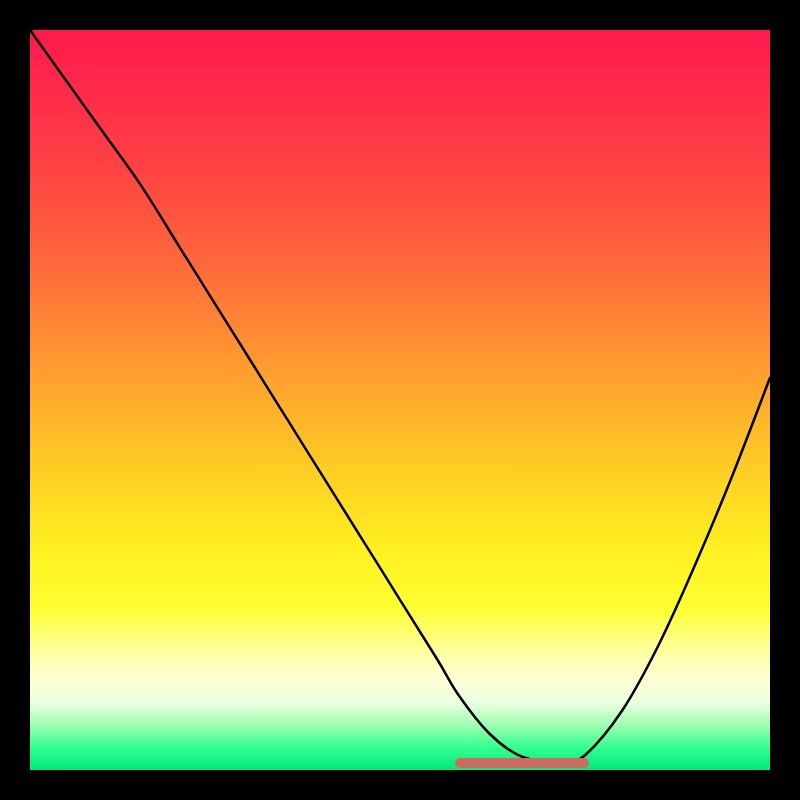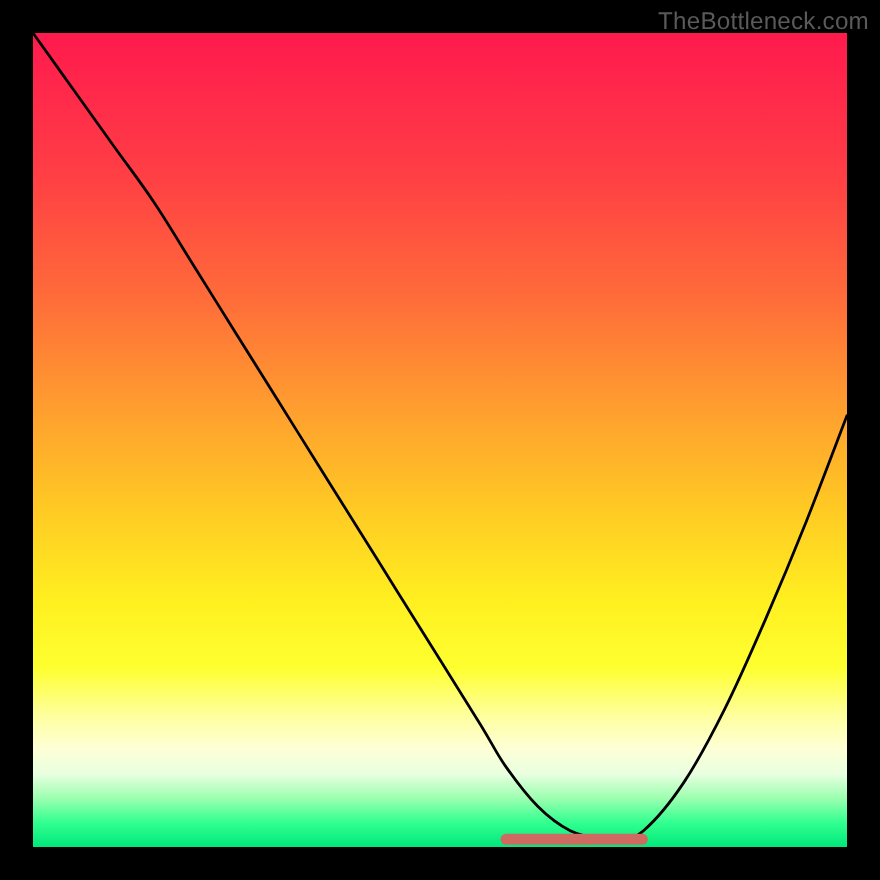--- a/index.html
+++ b/index.html
@@ -75,15 +75,14 @@
   <div class="plot-area">
 
     <svg class="curve" viewBox="0 0 740 740" preserveAspectRatio="none">
       <path id="curve-path" fill="none" stroke="#000" stroke-width="2.5" stroke-linecap="round" stroke-linejoin="round" d="M 0.0 0.0 C 6.7 9.3, 23.7 33.2, 37.0 51.8 C 50.3 70.4, 60.7 85.0, 74.0 103.6 C 87.3 122.2, 97.7 135.4, 111.0 155.4 C 124.3 175.4, 134.7 193.3, 148.0 214.6 C 161.3 235.9, 171.7 252.5, 185.0 273.8 C 198.3 295.1, 208.7 311.7, 222.0 333.0 C 235.3 354.3, 245.7 370.9, 259.0 392.2 C 272.3 413.5, 282.7 430.1, 296.0 451.4 C 309.3 472.7, 319.7 489.3, 333.0 510.6 C 346.3 531.9, 356.7 548.5, 370.0 569.8 C 383.3 591.1, 396.3 611.7, 407.0 629.0 C 417.7 646.3, 419.9 652.7, 429.2 666.0 C 438.5 679.3, 448.1 692.3, 458.8 703.0 C 469.5 713.7, 477.7 719.9, 488.4 725.2 C 499.1 730.5, 510.0 731.3, 518.0 732.6 C 526.0 733.9, 526.1 733.9, 532.8 732.6 C 539.5 731.3, 544.3 734.5, 555.0 725.2 C 565.7 715.9, 578.7 700.8, 592.0 680.8 C 605.3 660.8, 615.7 640.8, 629.0 614.2 C 642.3 587.6, 652.7 563.4, 666.0 532.8 C 679.3 502.2, 689.7 477.3, 703.0 444.0 C 716.3 410.7, 733.3 365.1, 740.0 347.8"></path>
     </svg>
 
     <div id="flat-marker" class="flat-marker" style="left: 425.2px; width: 133.8px; top: 727.6px;"></div>
 
   </div>
 
-  <div class="watermark">TheBottleneck.com</div>
 
 </div>
 
 </body></html>

